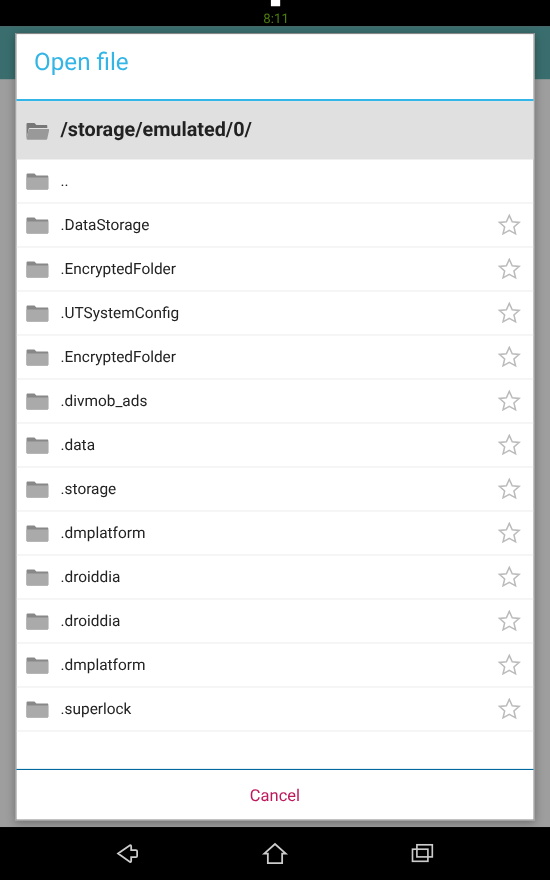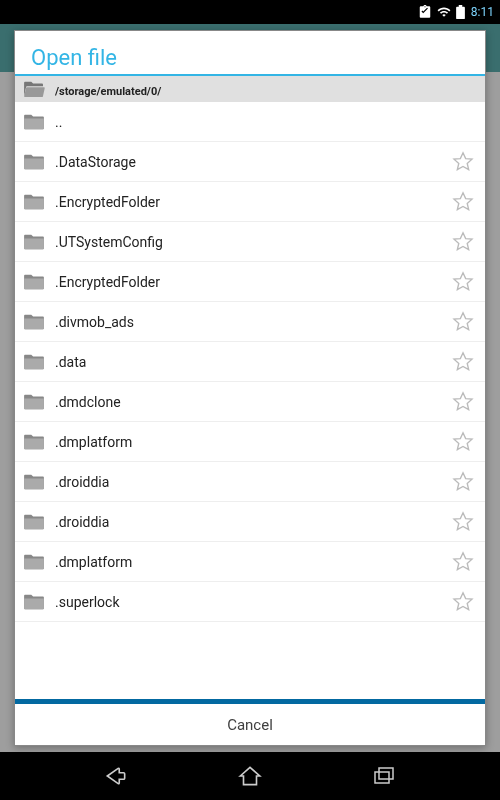--- a/index.html
+++ b/index.html
@@ -7,23 +7,24 @@
   body { background: #000; }
 
   
   .status-bar {
     height: 24px;
     background: #000;
     display: flex;
     justify-content: flex-end;
     align-items: center;
     padding: 0 6px;
-    color: #7dd3fc;
+    color: #4d7c0f;
     font-size: 12px;
     gap: 4px;
+    flex-direction: column;
   }
   .status-bar .wifi, .status-bar .battery, .status-bar .clip {
     display: inline-flex; align-items: center;
   }
   .status-bar .time { margin-left: 2px; }
 
   
   .app-actionbar {
     position: absolute;
     top: 24px; left: 0; right: 0;
@@ -48,33 +49,33 @@
     background: #fff;
     border: 1px solid #888;
     display: flex;
     flex-direction: column;
     box-shadow: 0 2px 8px rgba(0,0,0,0.3);
   }
   .dialog-title {
     color: #33b5e5;
     font-size: 22px;
     font-weight: 400;
-    padding: 14px 16px 4px;
+    padding: 14px 16px 20px;
   }
   .dialog-divider {
     height: 2px;
     background: #33b5e5;
   }
   .path-row {
     display: flex;
-    align-items: flex-end;
+    align-items: center;
     background: #e0e0e0;
-    padding: 4px 8px;
+    padding: 16px 8px;
     font-weight: bold;
-    font-size: 11px;
+    font-size: 18px;
     color: #222;
   }
   .folder-list {
     flex: 1;
     overflow-y: hidden;
   }
   .folder-row {
     display: flex;
     align-items: center;
     height: 40px;
@@ -89,27 +90,27 @@
     flex: 1;
     font-size: 14px;
     color: #222;
   }
   .star-btn {
     width: 28px; height: 28px;
     display: flex; align-items: center; justify-content: center;
     cursor: pointer;
   }
   .dialog-footer {
-    border-top: 5px solid #0369a1;
+    border-top: 1px solid #0369a1;
     height: 46px;
     display: flex;
     align-items: center;
     justify-content: center;
     font-size: 15px;
-    color: #404040;
+    color: #be185d;
     cursor: pointer;
   }
 
   
   .nav-bar {
     position: absolute;
     bottom: 0; left: 0; right: 0;
     height: 48px;
     background: #000;
     display: flex;
@@ -235,21 +236,21 @@
           <svg viewBox="0 0 24 24" width="22" height="22" fill="none" stroke="#bbb" stroke-width="1.5">
             <path d="M12 2l2.9 6.3 6.9.6-5.2 4.6 1.6 6.8L12 16.9l-6.2 3.4 1.6-6.8L2.2 8.9l6.9-.6L12 2z"></path>
           </svg>
         </span>
       </div>
       <div class="folder-row">
         <span class="folder-icon"><svg viewBox="0 0 24 20" width="22" height="18">
             <path fill="#888" d="M2 2h7l2 2h11c.6 0 1 .4 1 1v12c0 .6-.4 1-1 1H2c-.6 0-1-.4-1-1V3c0-.6.4-1 1-1z"></path>
             <path fill="#aaa" d="M1 6h22v11c0 .6-.4 1-1 1H2c-.6 0-1-.4-1-1V6z"></path>
           </svg></span>
-        <span class="name">.dmdclone</span>
+        <span class="name">.storage</span>
         <span class="star-btn">
           <svg viewBox="0 0 24 24" width="22" height="22" fill="none" stroke="#bbb" stroke-width="1.5">
             <path d="M12 2l2.9 6.3 6.9.6-5.2 4.6 1.6 6.8L12 16.9l-6.2 3.4 1.6-6.8L2.2 8.9l6.9-.6L12 2z"></path>
           </svg>
         </span>
       </div>
       <div class="folder-row">
         <span class="folder-icon"><svg viewBox="0 0 24 20" width="22" height="18">
             <path fill="#888" d="M2 2h7l2 2h11c.6 0 1 .4 1 1v12c0 .6-.4 1-1 1H2c-.6 0-1-.4-1-1V3c0-.6.4-1 1-1z"></path>
             <path fill="#aaa" d="M1 6h22v11c0 .6-.4 1-1 1H2c-.6 0-1-.4-1-1V6z"></path>

